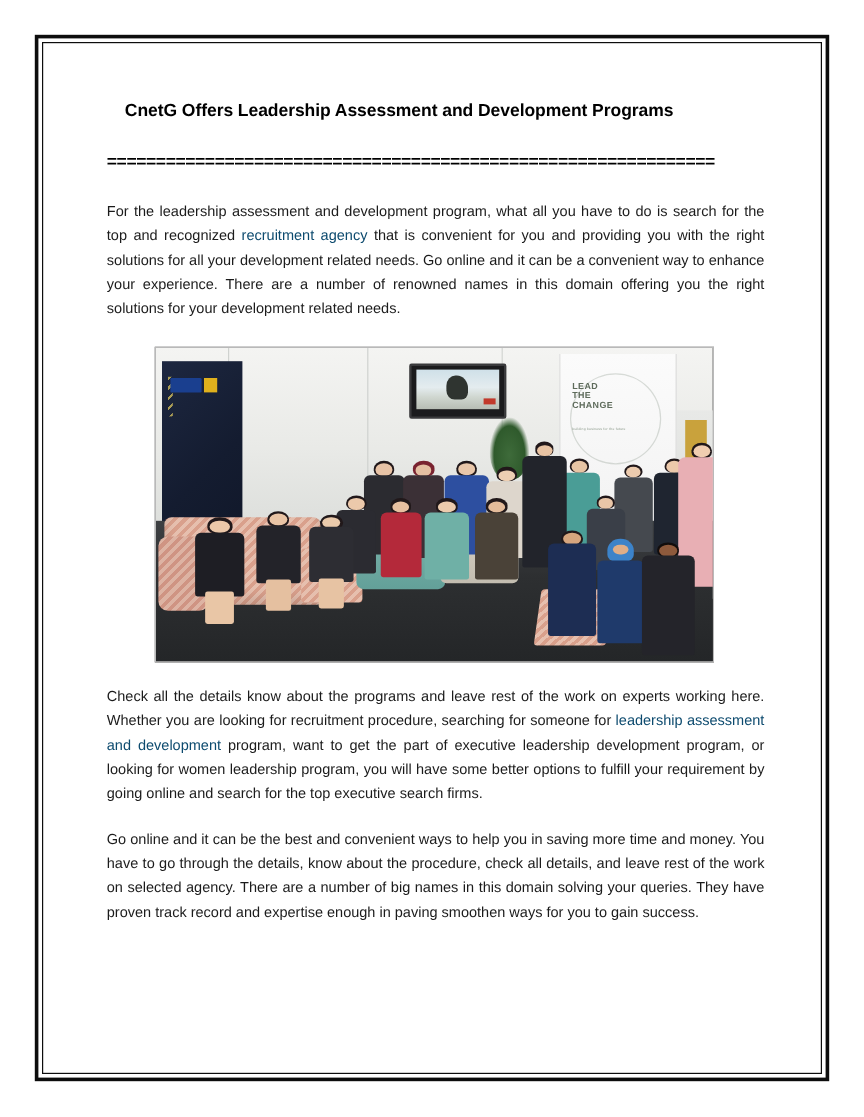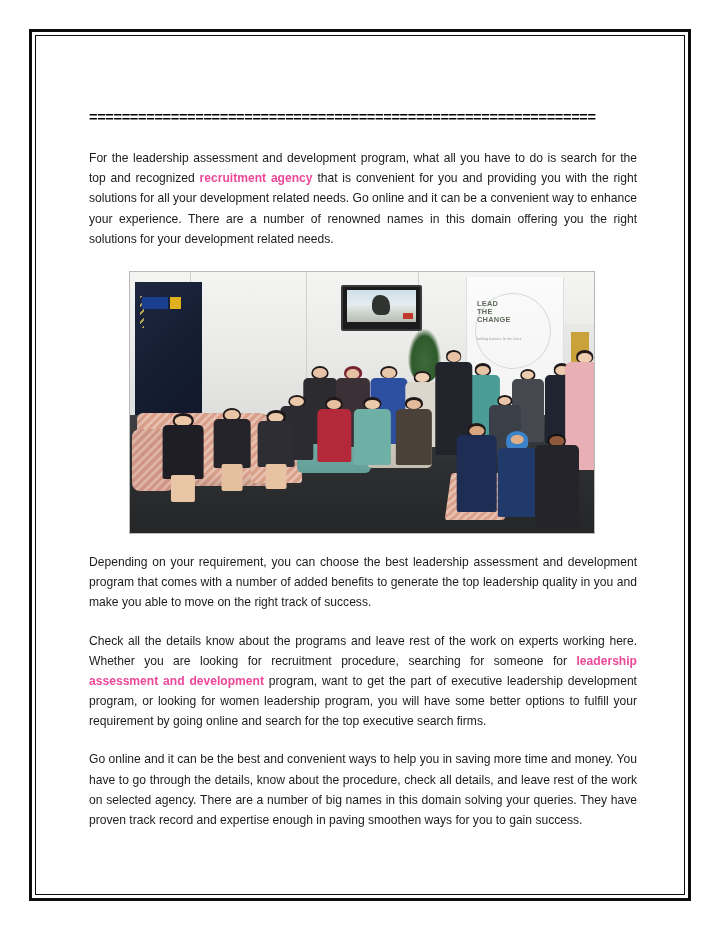--- a/index.html
+++ b/index.html
@@ -70,22 +70,22 @@
   h2.sub-head {
     font-size: 11.9px;
     font-weight: bold;
     color: #0b0b0b;
     line-height: 1.6;
     margin: 20px 0 0 0;
     text-align: left;
   }
 
   a.doc-link, .doc-link {
-    color: #ec4899;
-    font-weight: bold;
+    color: #0c4a6e;
+    font-weight: normal;
     text-decoration: none;
   }
 
   
   .photo-wrap {
     margin: 22px 0 4px 40px;   
     width: 466px;
     height: 263px;
     border: 1px solid #b9b9b9;
     position: relative;
@@ -266,20 +266,21 @@
   }
 </style>
 </head>
 <body>
 
 <div id="page-frame">
   <div id="page-frame-inner"></div>
 
   <div id="content">
 
+    <h1 class="doc-title">CnetG Offers Leadership Assessment and Development Programs</h1>
 
     <div class="rule-equals">==============================================================</div>
 
     <p class="body-text"><span>For the leadership assessment and development program, what all you have to do is search for the top and recognized </span><a href="#" class="doc-link">recruitment agency</a><span> that is convenient for you and providing you with the right solutions for all your development related needs. Go online and it can be a convenient way to enhance your experience. There are a number of renowned names in this domain offering you the right solutions for your development related needs.</span></p>
 
     <div class="photo-wrap">
       <div class="photo">
 
         <div class="wall"></div>
         <div class="wall-panel-a"></div>
@@ -428,21 +429,20 @@
         <div class="person" style="left:87%;bottom:2%;width:10%;height:36%;">
           <div class="p-hair" style="top:0;width:40%;height:13%;background:#120d0c;"></div>
           <div class="p-head" style="top:2.5%;width:33%;height:10%;background:#8e5a3c;"></div>
           <div class="p-body" style="top:12%;width:95%;height:88%;background:#24242a;"></div>
         </div>
 
       </div>
     </div>
 
 
-    <p class="body-text">Depending on your requirement, you can choose the best leadership assessment and development program that comes with a number of added benefits to generate the top leadership quality in you and make you able to move on the right track of success.</p>
 
     <p class="body-text"><span>Check all the details know about the programs and leave rest of the work on experts working here. Whether you are looking for recruitment procedure, searching for someone for </span><a href="#" class="doc-link">leadership assessment and development</a><span> program, want to get the part of executive leadership development program, or looking for women leadership program, you will have some better options to fulfill your requirement by going online and search for the top executive search firms.</span></p>
 
 
     <p class="body-text">Go online and it can be the best and convenient ways to help you in saving more time and money. You have to go through the details, know about the procedure, check all details, and leave rest of the work on selected agency. There are a number of big names in this domain solving your queries. They have proven track record and expertise enough in paving smoothen ways for you to gain success.</p>
 
   </div>
 </div>
 
 </body></html>

